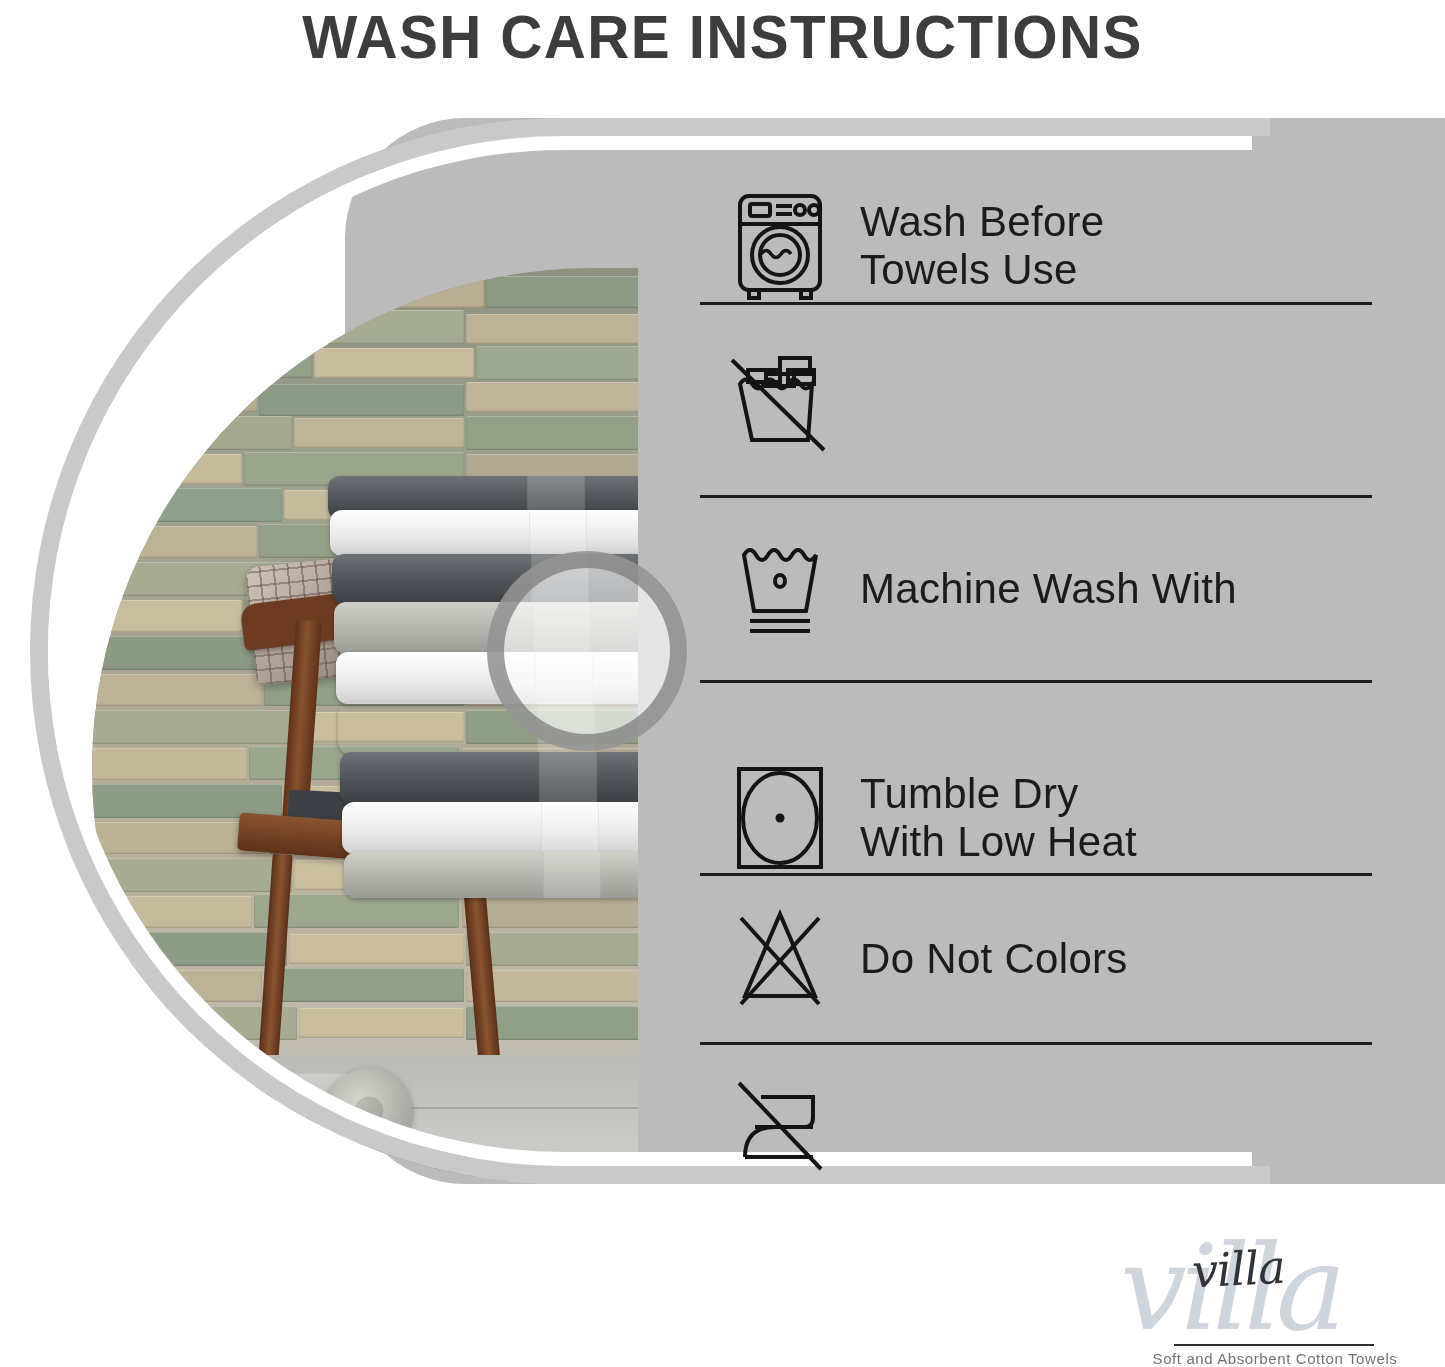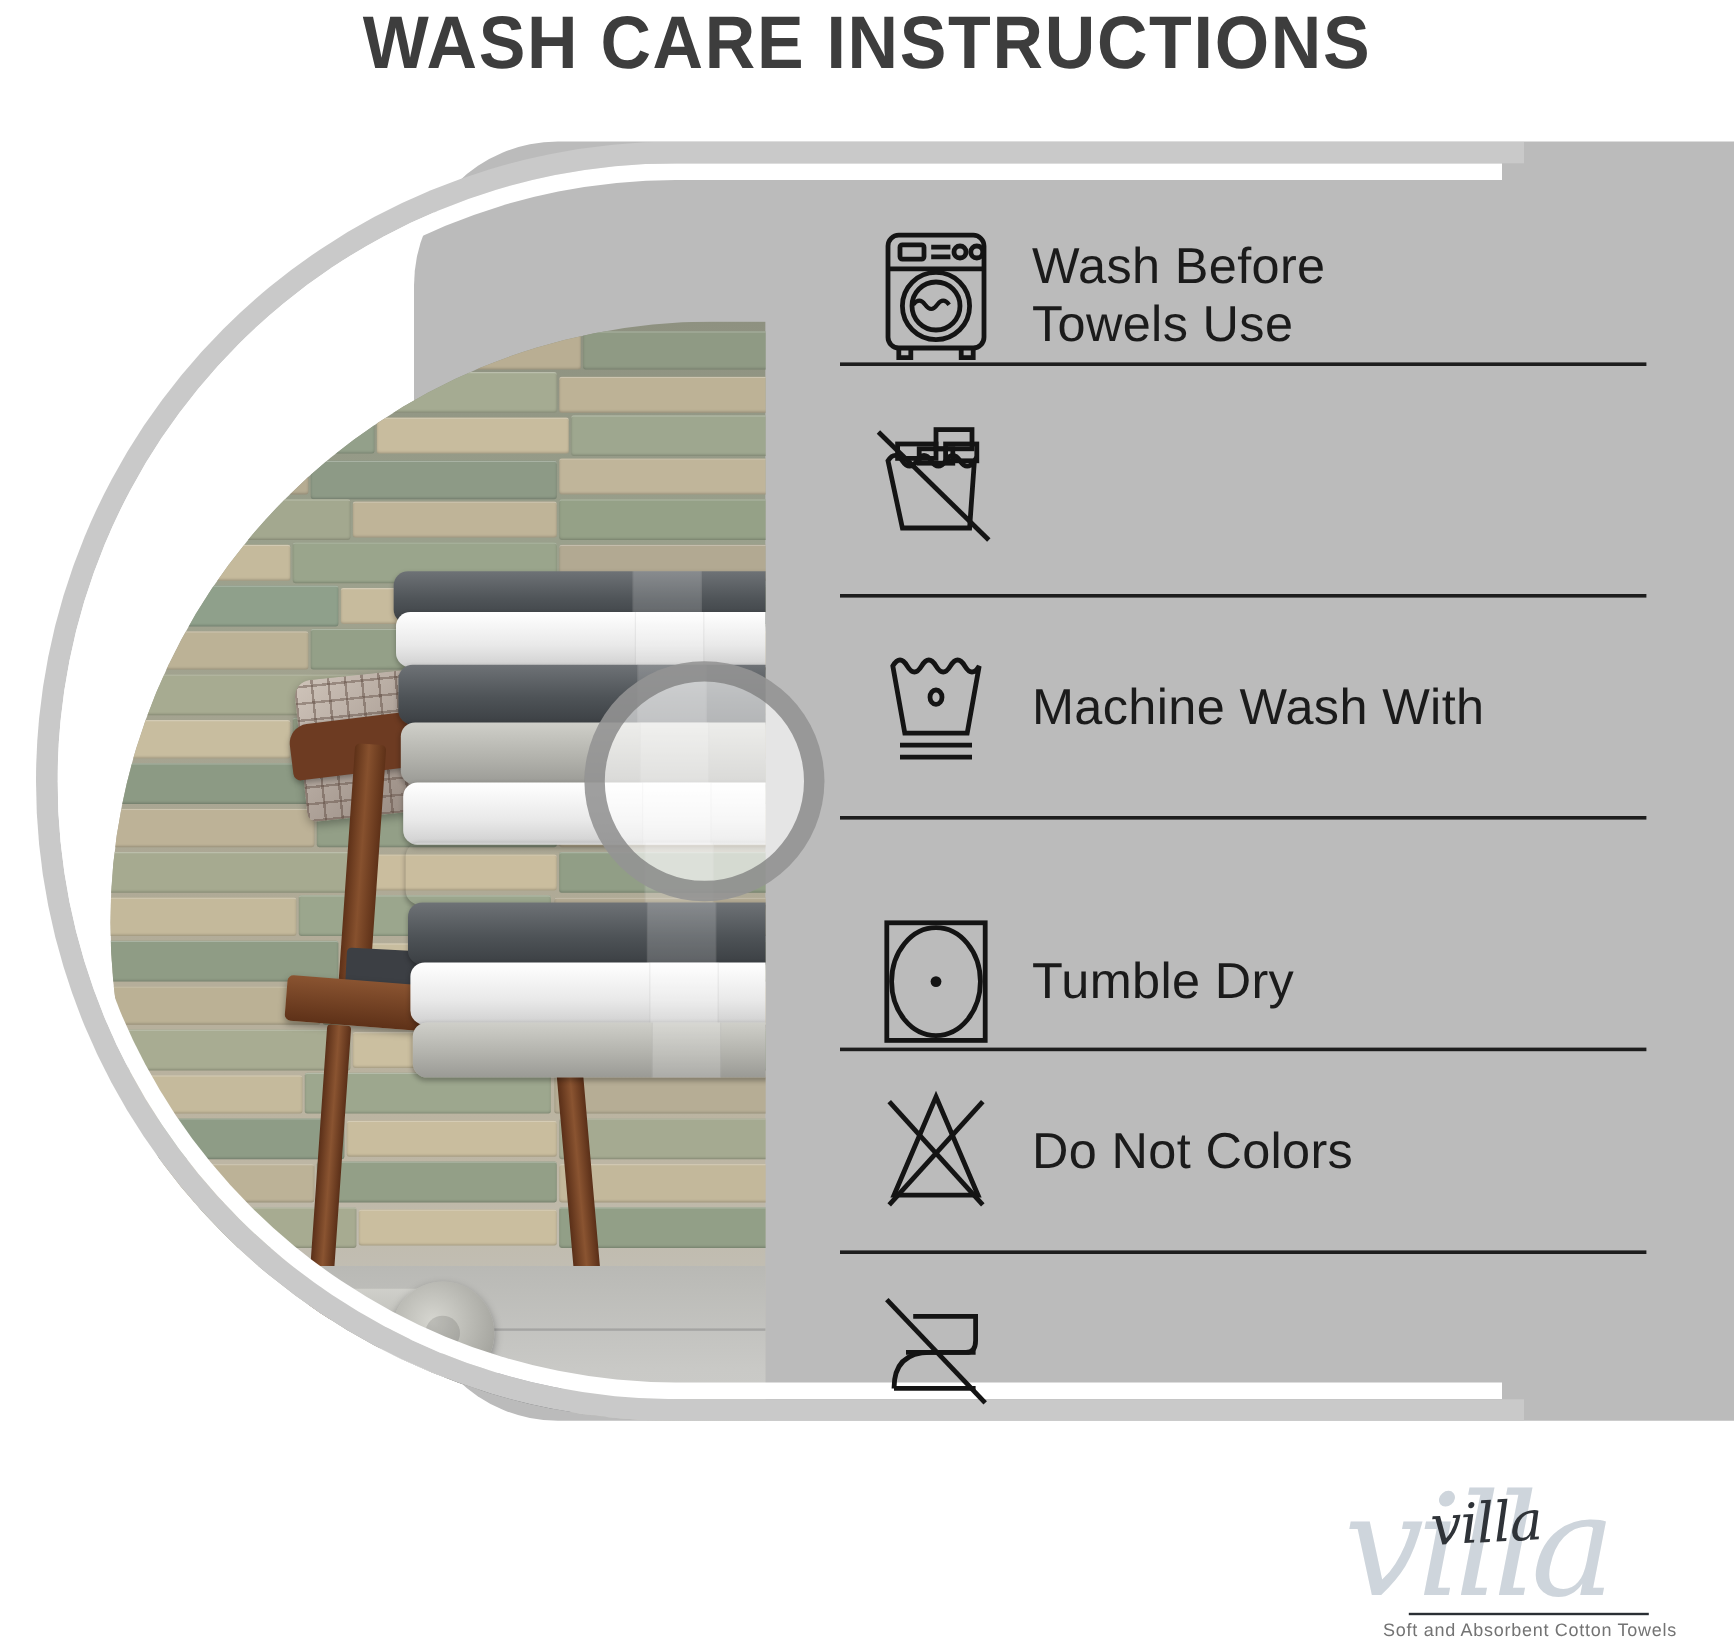--- a/index.html
+++ b/index.html
@@ -385,20 +385,21 @@
     <div class="row-inner">
       <div class="icon-cell">
         <svg width="98" height="110" viewBox="0 0 98 110" fill="none" stroke="#141414" stroke-width="4">
           <rect x="8" y="6" width="82" height="98"></rect>
           <ellipse cx="49" cy="55" rx="37" ry="45"></ellipse>
           <circle cx="49" cy="55" r="4.5" fill="#141414" stroke="none"></circle>
         </svg>
       </div>
       <div class="label">
         <span>Tumble Dry</span>
+        <span>With Low Heat</span>
       </div>
     </div>
   </div>
 
   <div class="row r5">
     <div class="row-inner">
       <div class="icon-cell">
         <svg width="106" height="110" viewBox="0 0 106 110" fill="none" stroke="#141414" stroke-width="4">
           <path d="M53 10 L88 92 H18 Z"></path>
           <line x1="14" y1="14" x2="92" y2="100"></line>

